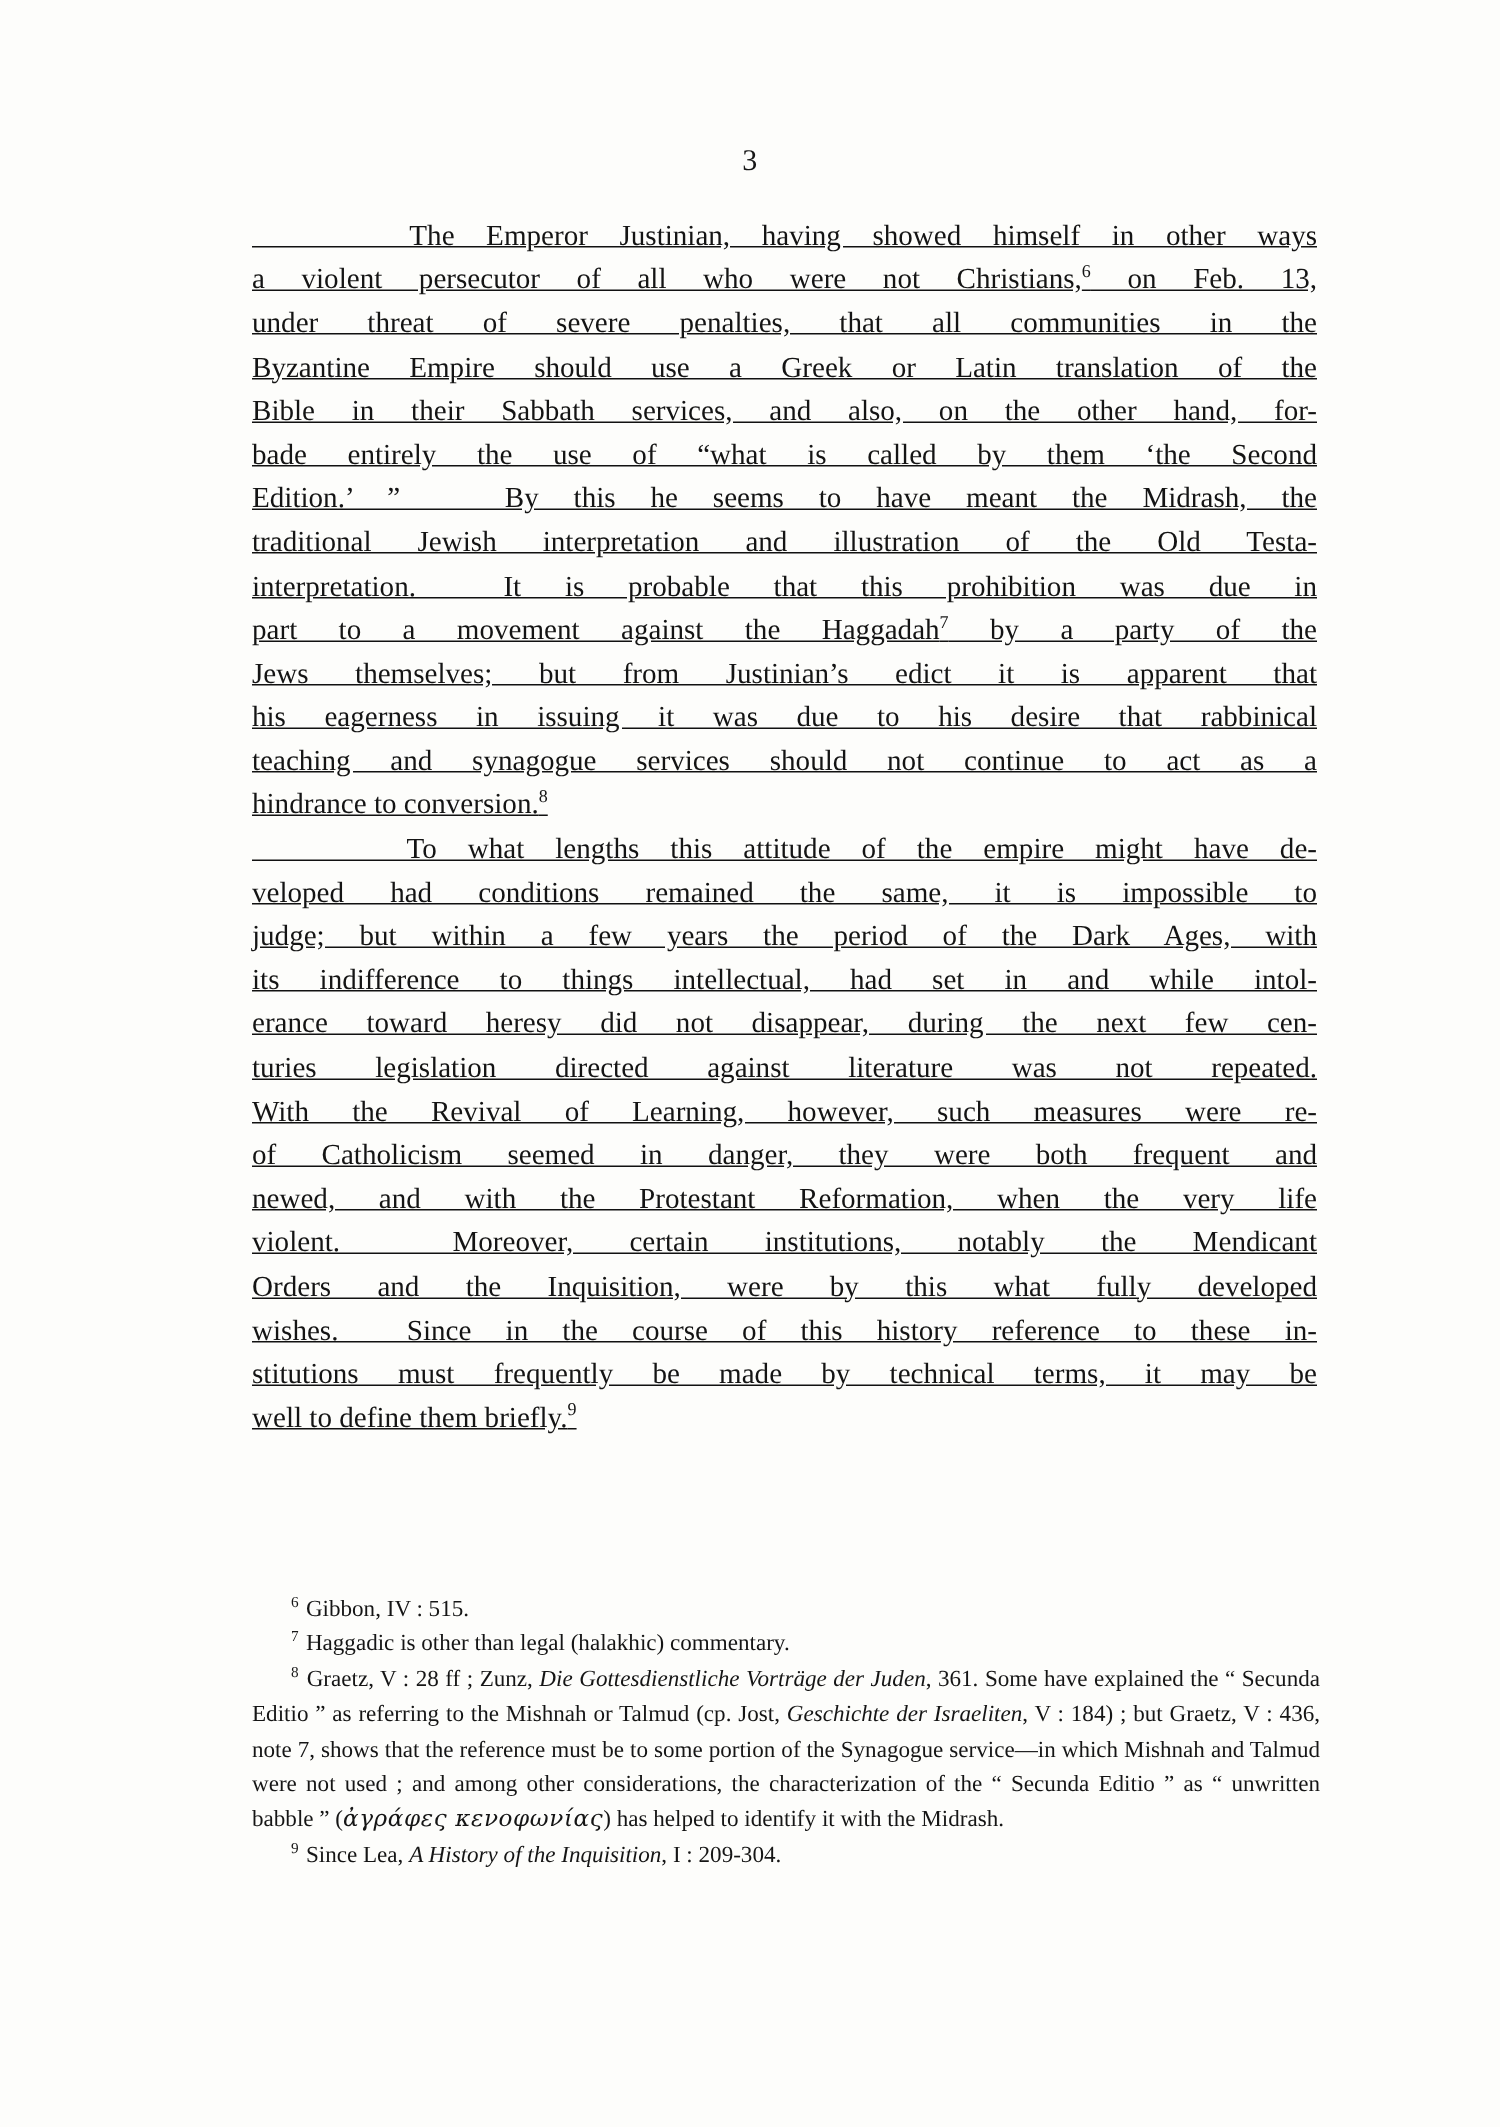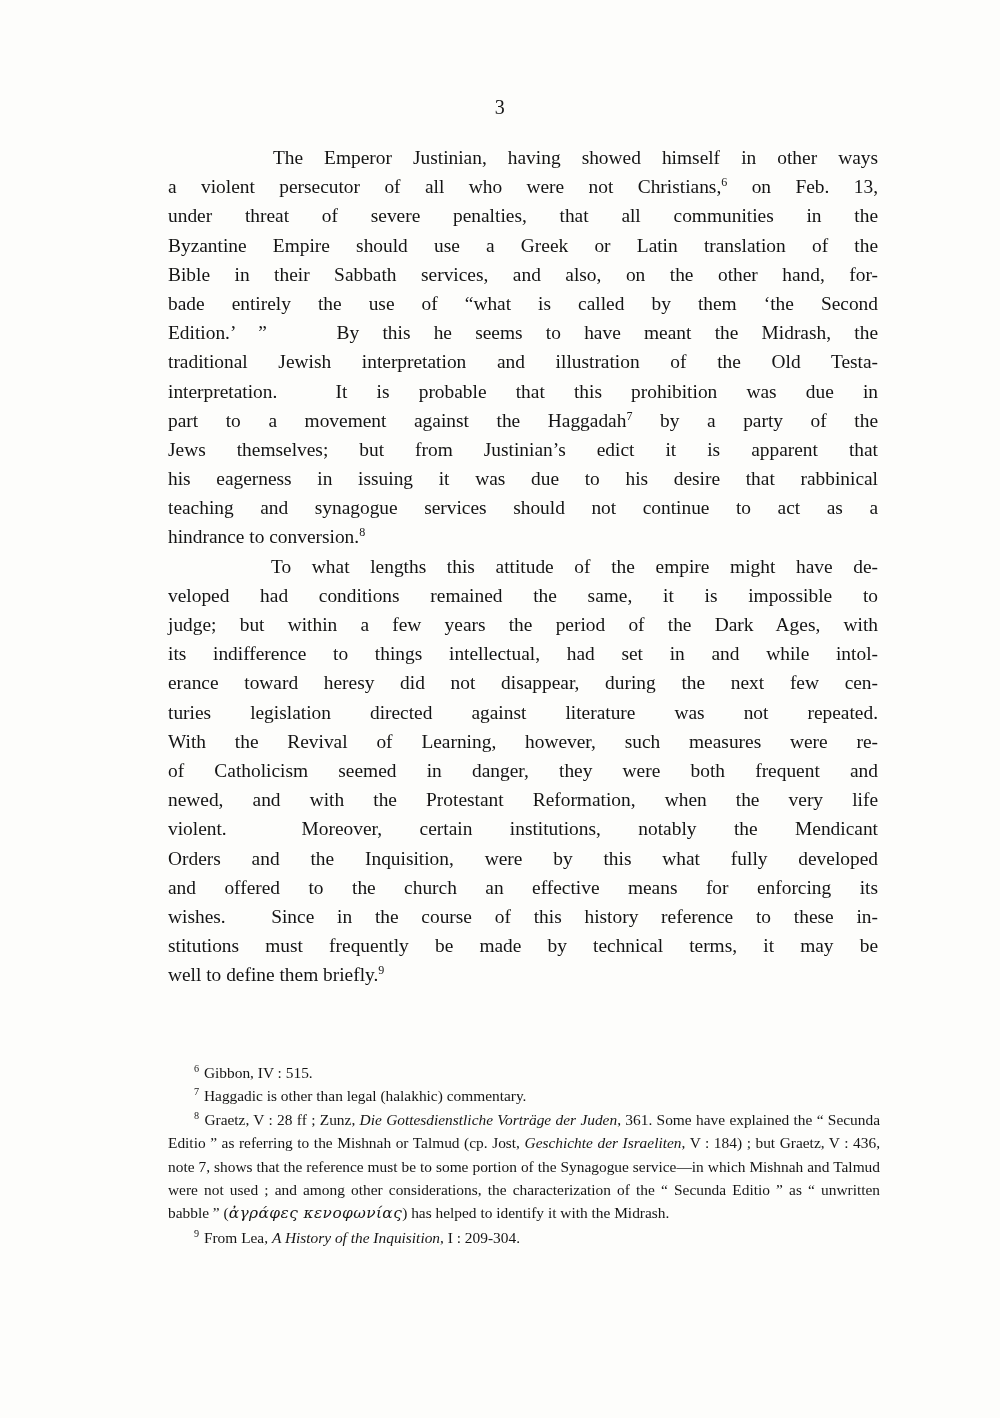--- a/index.html
+++ b/index.html
@@ -33,20 +33,21 @@
     letter-spacing: 0.5px;
     color: #161616;
   }
 
   
   .textblock {
     position: absolute;
     top: 143px;
     left: 168px;
     width: 710px;
+    text-decoration: underline;
   }
 
   .para {
     margin: 0;
     font-size: 19.4px;
     line-height: 29.2px;
     color: #141414;
     text-align: justify;
   }
 
@@ -126,27 +127,26 @@
         <span class="tline">veloped had conditions remained the same, it is impossible to</span>
         <span class="tline">judge; but within a few years the period of the Dark Ages, with</span>
         <span class="tline">its indifference to things intellectual, had set in and while intol-</span>
         <span class="tline">erance toward heresy did not disappear, during the next few cen-</span>
         <span class="tline">turies legislation directed against literature was not repeated.</span>
         <span class="tline">With the Revival of Learning, however, such measures were re-</span>
         <span class="tline">of Catholicism seemed in danger, they were both frequent and</span>
         <span class="tline">newed, and with the Protestant Reformation, when the very life</span>
         <span class="tline">violent.  Moreover, certain institutions, notably the Mendicant</span>
         <span class="tline">Orders and the Inquisition, were by this what fully developed</span>
-        <span class="tline">and offered to the church an effective means for enforcing its</span>
         <span class="tline">wishes.  Since in the course of this history reference to these in-</span>
         <span class="tline">stitutions must frequently be made by technical terms, it may be</span>
         <span class="tline last">well to define them briefly.<span class="fnref">9</span></span>
       </p>
   </div>
 
   <div class="footnotes">
     <p class="fnote" id="fn-0"><span class="fn-indent"></span><span class="fnum">6</span> <span>Gibbon, IV : 515.</span></p>
     <p class="fnote" id="fn-1"><span class="fn-indent"></span><span class="fnum">7</span> <span>Haggadic is other than legal (halakhic) commentary.</span></p>
     <p class="fnote" id="fn-2"><span class="fn-indent"></span><span class="fnum">8</span> <span>Graetz, V : 28  ff ; Zunz, </span><span class="it">Die Gottesdienstliche Vorträge der Juden</span><span>, 361.   Some have explained the “ Secunda Editio ” as referring to the  Mishnah or Talmud (cp. Jost, </span><span class="it">Geschichte der Israeliten</span><span>, V :  184) ; but Graetz,  V : 436, note 7, shows that the reference must be to some portion of the Synagogue service—in which Mishnah and Talmud were  not used ; and among other considerations, the characterization of the “ Secunda Editio ” as “ unwritten  babble ” (</span><span class="grk">ἀγράφες κενοφωνίας</span><span>) has helped to identify it with the Midrash.</span></p>
-    <p class="fnote" id="fn-3"><span class="fn-indent"></span><span class="fnum">9</span> <span>From Lea, </span><span class="it">A History of the Inquisition</span><span>, I : 209-304.</span></p>
+    <p class="fnote" id="fn-3"><span class="fn-indent"></span><span class="fnum">9</span> <span>Since Lea, </span><span class="it">A History of the Inquisition</span><span>, I : 209-304.</span></p>
   </div>
 
 </div>
 
 </body></html>

